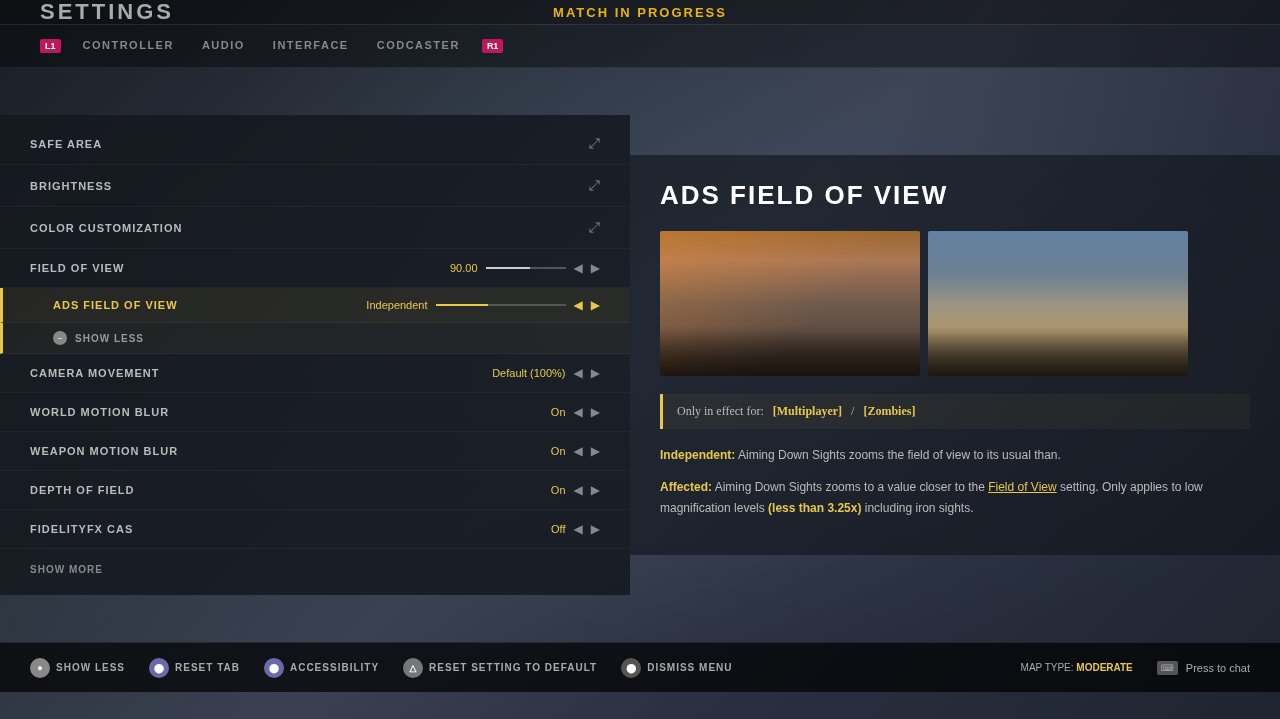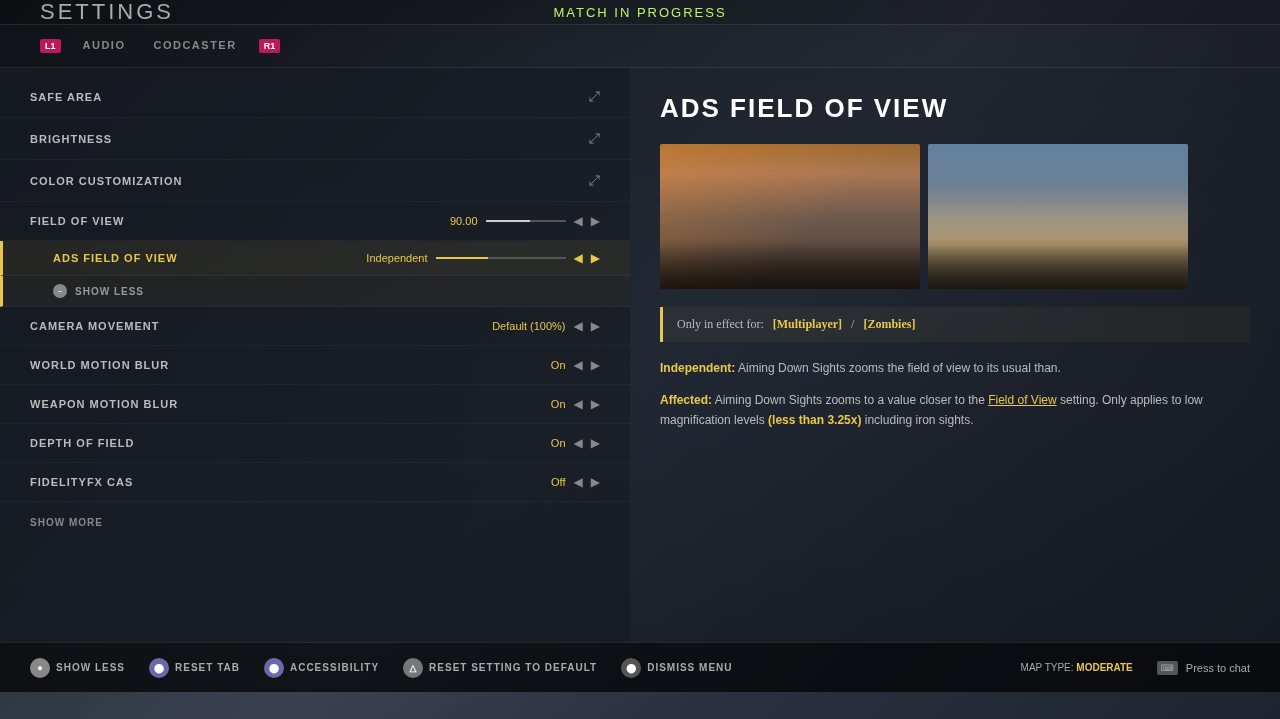--- a/index.html
+++ b/index.html
@@ -36,32 +36,32 @@
       align-items: center;
       justify-content: center;
       padding: 12px 40px;
       background: rgba(0,0,0,0.5);
       border-bottom: 1px solid rgba(255,255,255,0.1);
     }
     .top-bar-title {
       position: absolute;
       left: 50%;
       transform: translateX(-50%);
-      color: #bef264;
+      color: #eab308;
       font-size: 13px;
-      font-weight: normal;
+      font-weight: bold;
       letter-spacing: 2px;
       text-transform: uppercase;
     }
     .settings-title {
       position: absolute;
       left: 40px;
       color: #aaa;
       font-size: 22px;
-      font-weight: normal;
+      font-weight: bold;
       letter-spacing: 3px;
       text-transform: uppercase;
     }
 
     
     .nav-tabs {
       position: relative;
       z-index: 10;
       display: flex;
       align-items: center;
@@ -104,20 +104,21 @@
       font-size: 10px;
       color: #555;
     }
 
     
     .main-content {
       position: relative;
       z-index: 10;
       display: flex;
       height: calc(719px - 45px - 50px - 50px);
+      align-items: center;
     }
 
     
     .left-panel {
       width: 630px;
       background: rgba(20, 24, 30, 0.85);
       overflow: hidden;
       flex-shrink: 0;
     }
     .settings-list {
@@ -418,21 +419,23 @@
 
 <div class="bg"></div>
 
 <div class="top-bar">
   <span class="settings-title">SETTINGS</span>
   <span class="top-bar-title">MATCH IN PROGRESS</span>
 </div>
 
 <div class="nav-tabs">
   <span class="nav-badge">L1</span>
+  <div class="nav-tab">CONTROLLER</div>
   <div class="nav-tab">AUDIO</div>
+  <div class="nav-tab">INTERFACE</div>
   <div class="nav-tab">CODCASTER</div>
   <span class="nav-badge" style="margin-left:6px;">R1</span>
 </div>
 
 <div class="main-content">
 
   <div class="left-panel">
     <div class="settings-list">
 
       <div class="settings-row">

